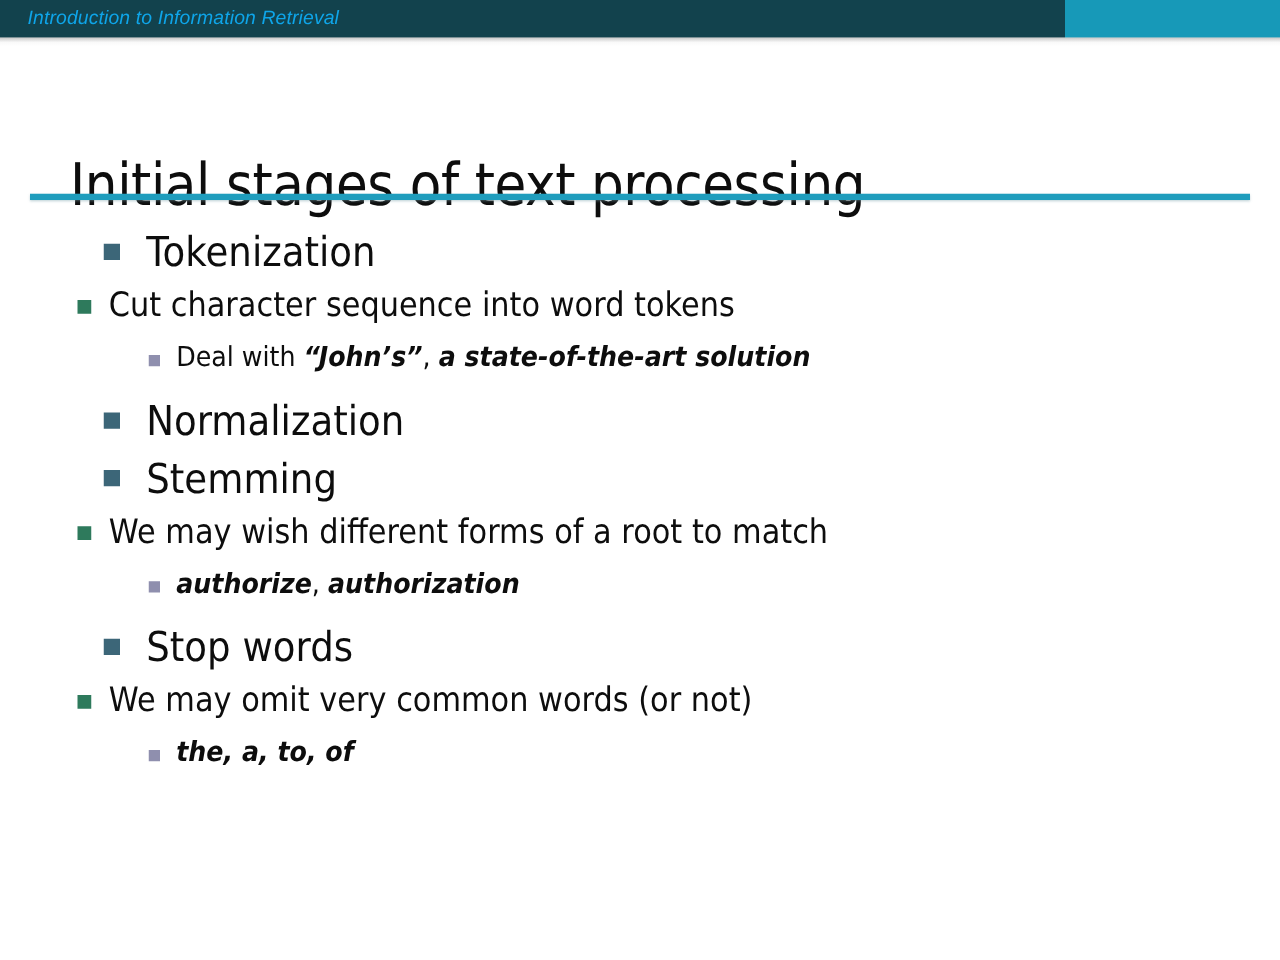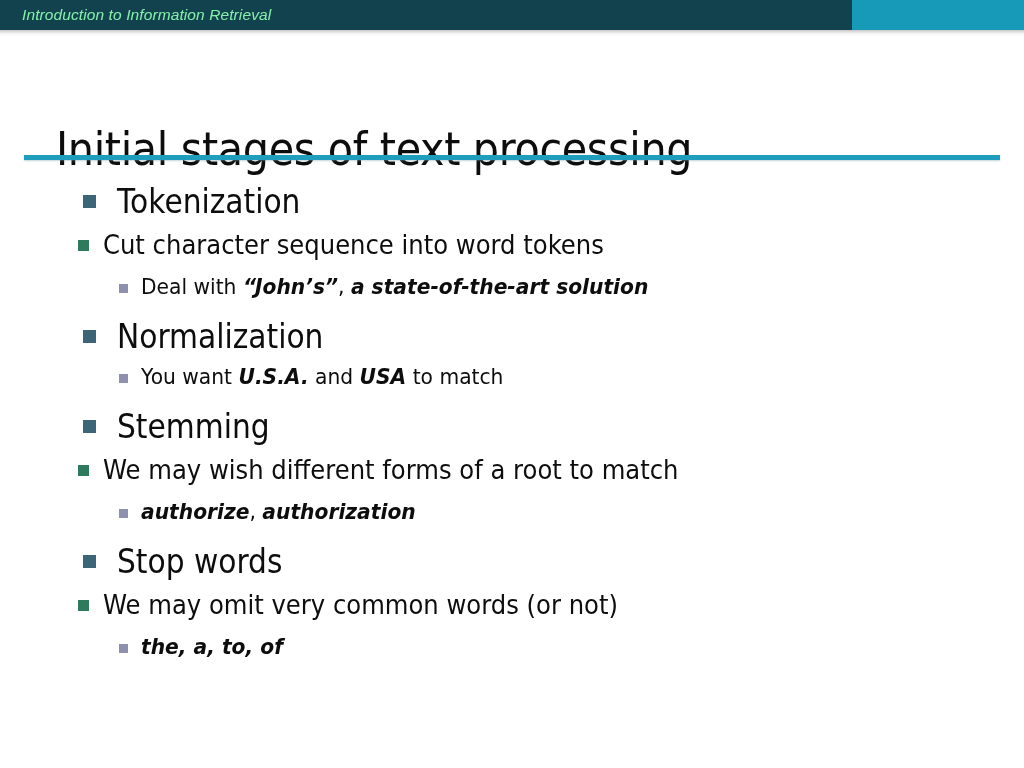--- a/index.html
+++ b/index.html
@@ -30,21 +30,21 @@
     background: #12424d;
     display: flex;
     align-items: center;
   }
   .header-bar-light {
     flex: 1 1 auto;
     height: 30px;
     background: #1799b8;
   }
   .header-title {
-    color: #86efac;
+    color: #0ea5e9;
     font-size: 15.5px;
     font-style: italic;
     font-weight: 400;
     letter-spacing: 0.1px;
     padding-left: 22px;
     white-space: nowrap;
   }
   .header-shadow {
     position: absolute;
     left: 0;
@@ -114,21 +114,21 @@
     margin-right: 21px;
   }
   .lvl1 .bullet-text {
     font-size: 33px;
     line-height: 40px;
     transform: scaleX(0.9);
   }
 
   
   .lvl2 {
-    padding-left: 78px;
+    padding-left: 62px;
     height: 45px;
   }
   .lvl2 .marker {
     width: 11px;
     height: 11px;
     background: #2e7a5c;
     margin-top: 12px;
     margin-right: 14px;
   }
   .lvl2 .bullet-text {
@@ -186,24 +186,20 @@
         <span class="bullet-text">Cut character sequence into word tokens</span>
       </div>
       <div class="bullet-row lvl3">
         <span class="marker" style="background: rgb(143, 143, 174);"></span>
         <span class="bullet-text"><span>Deal with </span><span class="em-term">“John’s”</span><span>, </span><span class="em-term">a state-of-the-art solution</span></span>
       </div>
       <div class="bullet-row lvl1">
         <span class="marker" style="background: rgb(60, 102, 120);"></span>
         <span class="bullet-text">Normalization</span>
       </div>
-      <div class="bullet-row lvl3">
-        <span class="marker" style="background: rgb(143, 143, 174);"></span>
-        <span class="bullet-text"><span>You want </span><span class="em-term">U.S.A.</span><span> and </span><span class="em-term">USA</span><span> to match</span></span>
-      </div>
       <div class="bullet-row lvl1">
         <span class="marker" style="background: rgb(60, 102, 120);"></span>
         <span class="bullet-text">Stemming</span>
       </div>
       <div class="bullet-row lvl2">
         <span class="marker" style="background: rgb(46, 122, 92);"></span>
         <span class="bullet-text">We may wish different forms of a root to match</span>
       </div>
       <div class="bullet-row lvl3">
         <span class="marker" style="background: rgb(143, 143, 174);"></span>

